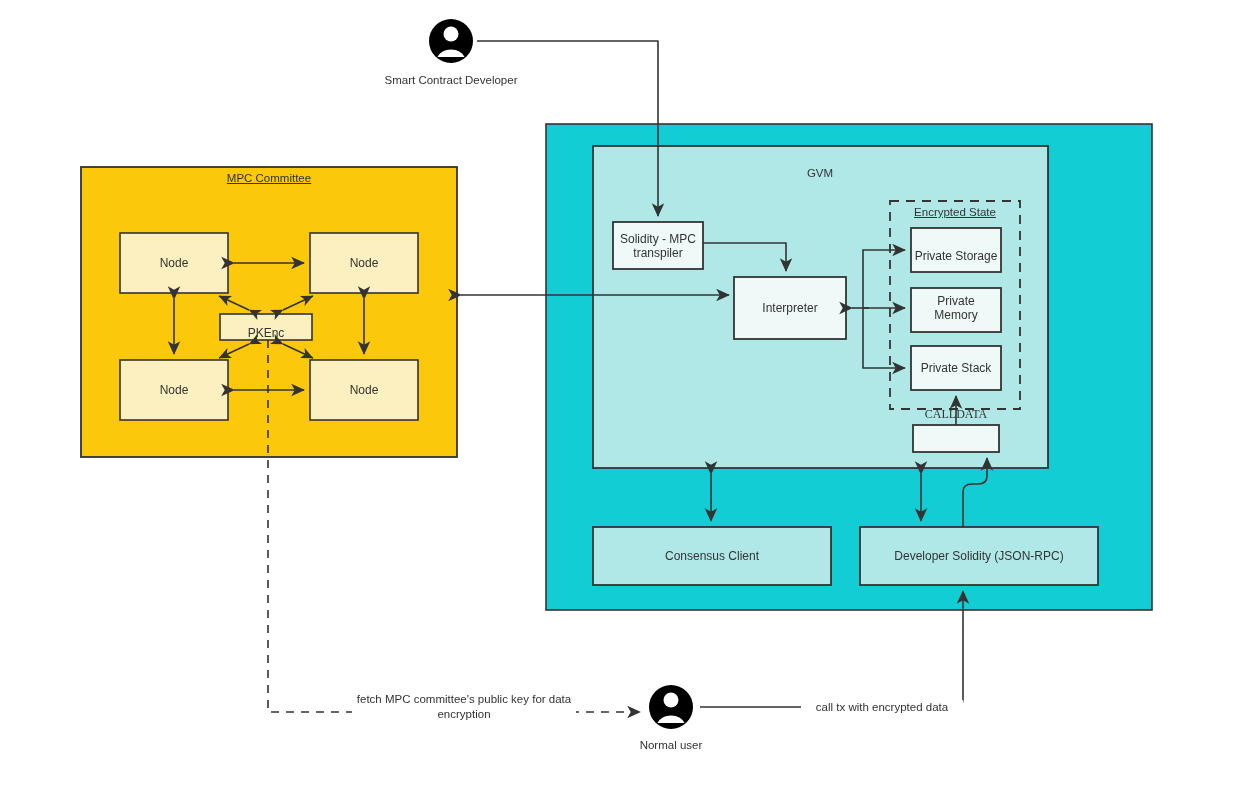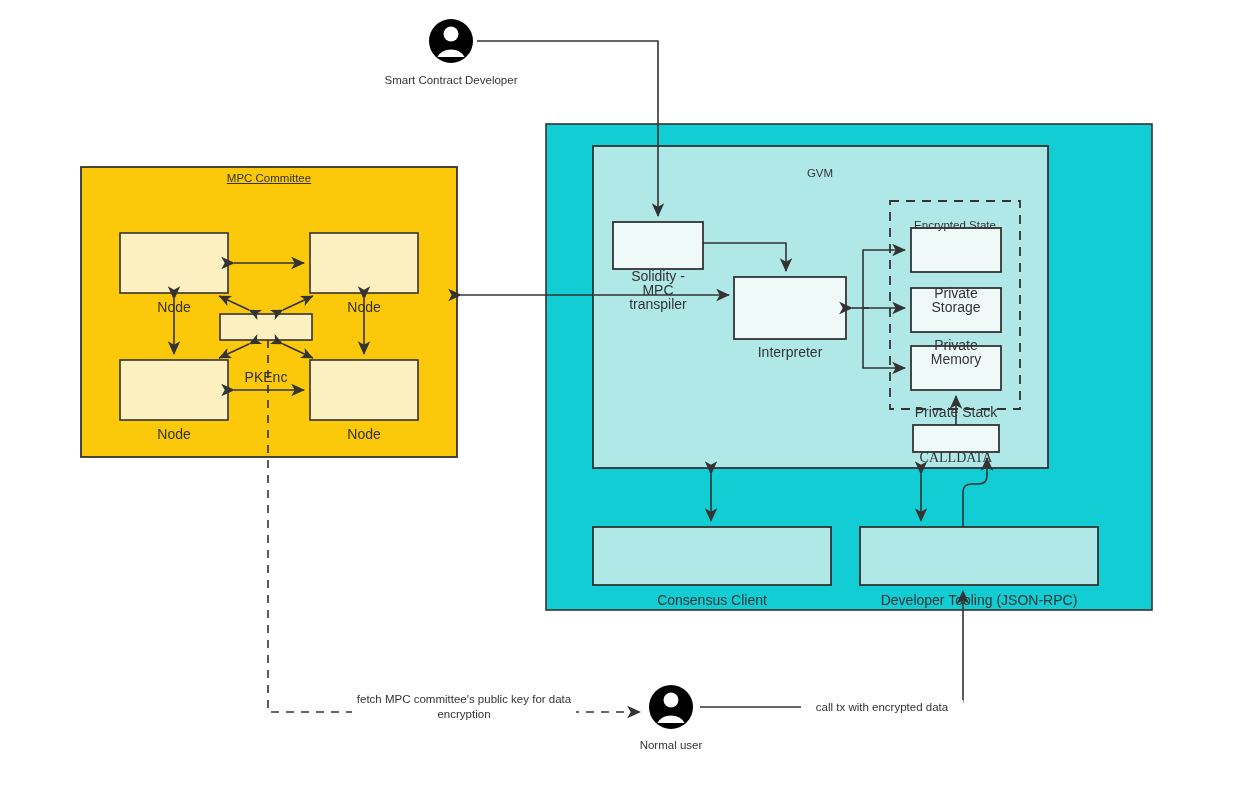--- a/index.html
+++ b/index.html
@@ -33,26 +33,25 @@
     text-align: center;
     white-space: pre-line;
     pointer-events: none;
   }
   .boxlabel {
     display: flex;
     align-items: center;
     justify-content: center;
     position: absolute;
     color: #333333;
-    font-size: 14px;
+    font-size: 12px;
     line-height: 14px;
     text-align: center;
     padding: 0 3px;
     box-sizing: border-box;
-    margin-top: 44px;
   }
   .edge-label {
     position: absolute;
     color: #333333;
     font-size: 11.5px;
     line-height: 14.5px;
     text-align: center;
     background: #ffffff;
   }
   .actor-label {
@@ -160,26 +159,26 @@
   <div class="boxlabel" style="left:120px; top:360px; width:108px; height:60px;">Node</div>
   <div class="boxlabel" style="left:310px; top:360px; width:108px; height:60px;">Node</div>
   <div class="boxlabel" style="left:220px; top:314px; width:92px; height:38px;">PKEnc</div>
 
   <div class="lbl" style="left:760px; top:166px; width:120px;">GVM</div>
 
   <div class="boxlabel" style="left:613px; top:222px; width:90px; height:47px;">Solidity - MPC transpiler</div>
   <div class="boxlabel" style="left:734px; top:277px; width:112px; height:62px;">Interpreter</div>
   <div class="boxlabel" style="left:913px; top:400px; width:86px; height:27px;font-family:Liberation Serif, serif;">CALLDATA</div>
 
-  <div class="lbl" style="left:895px; top:218px; width:120px;">Encrypted State</div>
+  <div class="lbl" style="left:895px; top:205px; width:120px;text-decoration:underline;">Encrypted State</div>
 
   <div class="boxlabel" style="left:911px; top:228px; width:90px; height:55px;border-radius:7px;">Private Storage</div>
   <div class="boxlabel" style="left:911px; top:288px; width:90px; height:40px;">Private Memory</div>
   <div class="boxlabel" style="left:911px; top:346px; width:90px; height:44px;border-radius:10px;">Private Stack</div>
 
   <div class="boxlabel" style="left:593px; top:527px; width:238px; height:58px;">Consensus Client</div>
-  <div class="boxlabel" style="left:860px; top:527px; width:238px; height:58px;">Developer Tooling (JSON-RPC)</div>
+  <div class="boxlabel" style="left:860px; top:527px; width:238px; height:58px;">Developer Solidity (JSON-RPC)</div>
 
   <div class="edge-label" style="left:352px; top:692px; width:224px;">fetch MPC committee's public key for data encryption</div>
 
   <div class="edge-label" style="left:801px; top:700px; width:162px;">call tx with encrypted data</div>
 
 </div>
 
 </body></html>

